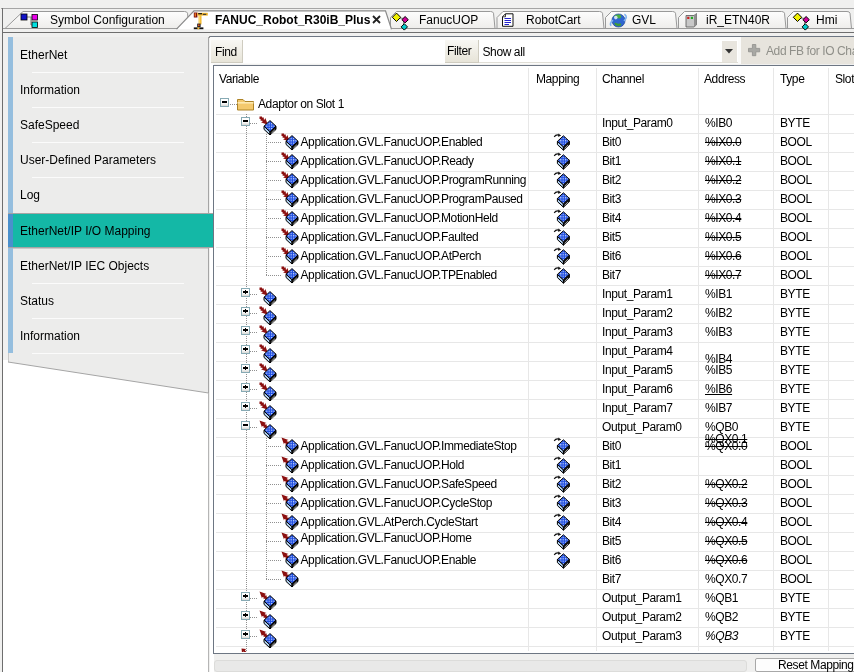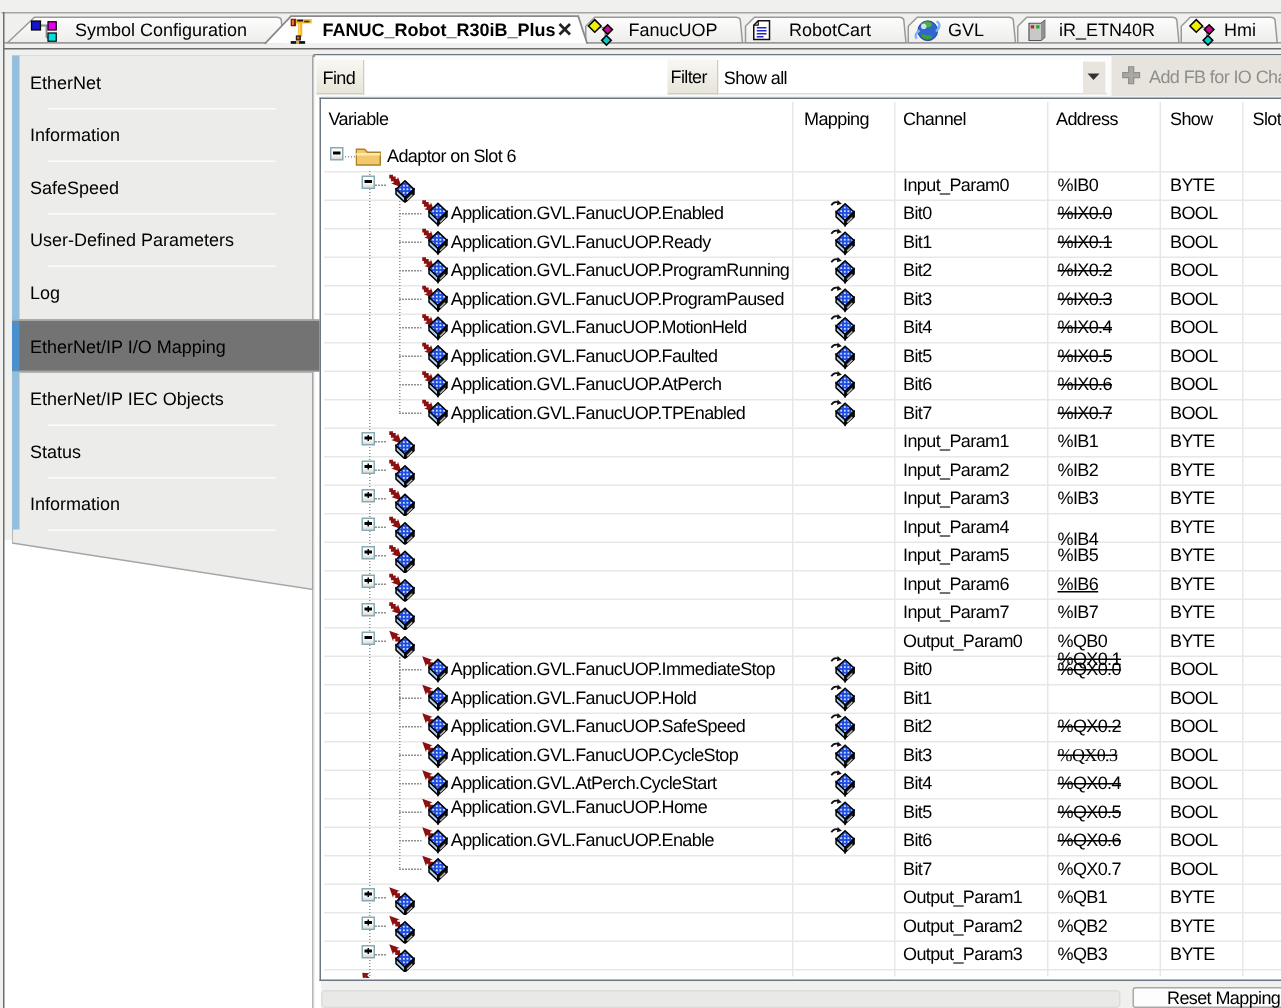--- a/index.html
+++ b/index.html
@@ -114,21 +114,21 @@
   </div>
 <div class="abs" style="left:32px;top:107px;width:152px;height:1px;background:#fbfbfb"></div>
 <div class="sideitem" style="top:142px">
     <span class="sidetxt">User-Defined Parameters</span>
   </div>
 <div class="abs" style="left:32px;top:142px;width:152px;height:1px;background:#fbfbfb"></div>
 <div class="sideitem" style="top:177px">
     <span class="sidetxt">Log</span>
   </div>
 <div class="abs" style="left:32px;top:177px;width:152px;height:1px;background:#fbfbfb"></div>
-<div class="abs" style="left:8px;top:212.5px;width:206px;height:35px;background:#737373;border-top:1px solid #a5a5a5;border-bottom:1px solid #a5a5a5;box-sizing:border-box">
+<div class="abs" style="left:8px;top:212.5px;width:206px;height:35px;background:#14b8a6;border-top:1px solid #a5a5a5;border-bottom:1px solid #a5a5a5;box-sizing:border-box">
     <span class="sidetxt" style="top:10px">EtherNet/IP I/O Mapping</span>
   </div>
 <svg class="abs" style="left:8px;top:248px" width="202" height="150" viewBox="0 0 202 150">
     <path d="M0,0 L200.5,0 L200.5,145 L0,114 Z" fill="#ececeb" stroke="#a5a5a5" stroke-width="1"></path>
   </svg>
 <div class="sideitem" style="top:247.5px;background:none">
     <span class="sidetxt">EtherNet/IP IEC Objects</span>
   </div>
 <div class="sideitem" style="top:282.5px;background:none">
     <span class="sidetxt">Status</span>
@@ -168,21 +168,21 @@
 <div class="abs" style="left:213.4px;top:64.8px;width:640.6px;height:589px;background:#fff;border-top:1.3px solid #6d7683;border-left:1.3px solid #6d7683;border-bottom:1.3px solid #6d7683;box-sizing:border-box"></div>
 <div class="vl" style="left:528px;top:68px;height:583px"></div>
 <div class="vl" style="left:596px;top:68px;height:583px"></div>
 <div class="vl" style="left:698px;top:68px;height:583px"></div>
 <div class="vl" style="left:773px;top:68px;height:583px"></div>
 <div class="vl" style="left:828px;top:68px;height:583px"></div>
 <span class="txt" style="left:219px;top:71.5px">Variable</span>
 <span class="txt" style="left:536px;top:71.5px">Mapping</span>
 <span class="txt" style="left:602px;top:71.5px">Channel</span>
 <span class="txt" style="left:704px;top:71.5px">Address</span>
-<span class="txt" style="left:780px;top:71.5px">Show</span>
+<span class="txt" style="left:780px;top:71.5px">Type</span>
 <span class="txt" style="left:835px;top:71.5px">Slot</span>
 <div class="hl" style="left:216px;top:113.5px;width:638px"></div>
 <div class="hl" style="left:216px;top:132.5px;width:638px"></div>
 <div class="hl" style="left:216px;top:151.5px;width:638px"></div>
 <div class="hl" style="left:216px;top:170.5px;width:638px"></div>
 <div class="hl" style="left:216px;top:189.5px;width:638px"></div>
 <div class="hl" style="left:216px;top:208.5px;width:638px"></div>
 <div class="hl" style="left:216px;top:227.5px;width:638px"></div>
 <div class="hl" style="left:216px;top:246.5px;width:638px"></div>
 <div class="hl" style="left:216px;top:265.5px;width:638px"></div>
@@ -210,21 +210,21 @@
 <div class="dotv" style="left:265.5px;top:133.5px;height:141.5px"></div>
 <div class="dotv" style="left:265.5px;top:437.5px;height:141.5px"></div>
 <div class="abs exp" style="left:220px;top:97.5px">
     <i></i>
   </div>
 <div class="doth" style="left:230px;top:104.0px;width:7px"></div>
 <svg class="abs" style="left:237px;top:96.5px" width="17" height="14" viewBox="0 0 17 14">
     <path d="M0.5,2.5 L6,2.5 L8,4.5 L16.5,4.5 L16.5,13 L0.5,13 Z" fill="#f4c96d" stroke="#ad8326" stroke-width="1"></path>
     <path d="M0.5,5.8 L16.5,5.8" stroke="#fde9b0" stroke-width="1.6"></path>
   </svg>
-<span class="txt" style="left:258px;top:97.3px">Adaptor on Slot 6</span>
+<span class="txt" style="left:258px;top:97.3px">Adaptor on Slot 1</span>
 <div class="abs exp" style="left:241px;top:116.5px">
     <i></i>
   </div>
 <div class="doth" style="left:250px;top:123.0px;width:8px"></div>
 <svg class="abs" style="left:259px;top:115.8px" width="19" height="19" viewBox="0 0 19 19">
     <path d="M0.5,0.5 L3,0.5 L3,1.6 L4.8,1.6 L4.8,3.4 L5.9,3.4 L6.3,1.8 L8.8,8.8 L1.8,6.3 L3.4,5.9 L3.4,4.8 L1.6,4.8 L1.6,3 L0.5,3 Z" fill="#8c1010"></path>
     <defs>
       <pattern id="chk1" width="2.4" height="2.4" patternUnits="userSpaceOnUse">
         <rect width="2.4" height="2.4" fill="#1e4cdf"></rect>
         <rect x="0" y="0" width="1.2" height="1.2" fill="#cfe0ff"></rect>
@@ -780,21 +780,21 @@
         <rect width="2.4" height="2.4" fill="#1e4cdf"></rect>
         <rect x="0" y="0" width="1.2" height="1.2" fill="#cfe0ff"></rect>
       </pattern>
     </defs>
     <path d="M10.4,2.8000000000000007 L16.4,8.4 L10.4,14.0 L4.4,8.4 Z" fill="url(#chk33)" stroke="#000" stroke-width="1"></path>
     <path d="M4.4,8.4 L10.4,14.0 L10.4,17.200000000000003 L4.4,11.600000000000001 Z" fill="#b0d0f0" stroke="#000" stroke-width="1"></path>
     <path d="M16.4,8.4 L10.4,14.0 L10.4,17.200000000000003 L16.4,11.600000000000001 Z" fill="#151515" stroke="#000" stroke-width="1"></path>
     <path d="M11.8,15.4 L15.2,12.0" stroke="#b8b8b8" stroke-width="1"></path>
   </svg>
 <span class="txt" style="left:602px;top:496.3px">Bit3</span>
-<span class="txt" style="left:705px;top:496.3px;text-decoration:line-through;font-family:Liberation Serif, serif;">%QX0.3</span>
+<span class="txt" style="left:705px;top:496.3px;text-decoration:line-through;">%QX0.3</span>
 <span class="txt" style="left:780px;top:496.3px">BOOL</span>
 <div class="doth" style="left:266px;top:522.0px;width:15px"></div>
 <svg class="abs" style="left:281px;top:513.4px" width="19" height="19" viewBox="0 0 19 19">
     <path d="M0.5,0.5 L7.5,3 L5.9,3.4 L5.9,4.5 L7.7,4.5 L7.7,6.3 L8.8,6.3 L8.8,8.8 L6.3,8.8 L6.3,7.7 L4.5,7.7 L4.5,5.9 L3.4,5.9 L3,7.5 Z" fill="#8c1010"></path>
     <defs>
       <pattern id="chk34" width="2.4" height="2.4" patternUnits="userSpaceOnUse">
         <rect width="2.4" height="2.4" fill="#1e4cdf"></rect>
         <rect x="0" y="0" width="1.2" height="1.2" fill="#cfe0ff"></rect>
       </pattern>
     </defs>
@@ -956,21 +956,21 @@
         <rect width="2.4" height="2.4" fill="#1e4cdf"></rect>
         <rect x="0" y="0" width="1.2" height="1.2" fill="#cfe0ff"></rect>
       </pattern>
     </defs>
     <path d="M11,4.6 L17,10.2 L11,15.799999999999999 L5,10.2 Z" fill="url(#chk43)" stroke="#000" stroke-width="1"></path>
     <path d="M5,10.2 L11,15.799999999999999 L11,19.0 L5,13.399999999999999 Z" fill="#b0d0f0" stroke="#000" stroke-width="1"></path>
     <path d="M17,10.2 L11,15.799999999999999 L11,19.0 L17,13.399999999999999 Z" fill="#151515" stroke="#000" stroke-width="1"></path>
     <path d="M12.4,17.2 L15.8,13.799999999999999" stroke="#b8b8b8" stroke-width="1"></path>
   </svg>
 <span class="txt" style="left:602px;top:629.3px">Output_Param3</span>
-<span class="txt" style="left:705px;top:629.3px;">%QB3</span>
+<span class="txt" style="left:705px;top:629.3px;font-style:italic;">%QB3</span>
 <span class="txt" style="left:780px;top:629.3px">BYTE</span>
 <div class="abs" style="left:213px;top:646px;width:641px;height:6px;overflow:hidden">
     <div class="abs" style="left:28px;top:-1px"><svg width="18" height="8" viewBox="0 0 18 8">
         <path d="M0.5,0.5 L5.2,0.9 L3.8,2.3 L7.4,5.9 L7.4,7.4 L4.6,7.4 L4.6,5.6 L2.4,3.5 L1,4.9 Z" fill="#8c1010"></path>
       </svg></div>
   </div>
 <div class="abs" style="left:214px;top:660px;width:533px;height:12px;background:#e9e9e8;border:1px solid #dcdcda;border-radius:3px;box-sizing:border-box"></div>
 <div class="abs" style="left:755px;top:657.5px;width:110px;height:14.5px;background:#fdfdfd;border:1px solid #a8a8a8;border-radius:2px;box-sizing:border-box">
     <span class="txt" style="left:22px;top:-0.5px">Reset Mapping</span>
   </div>

